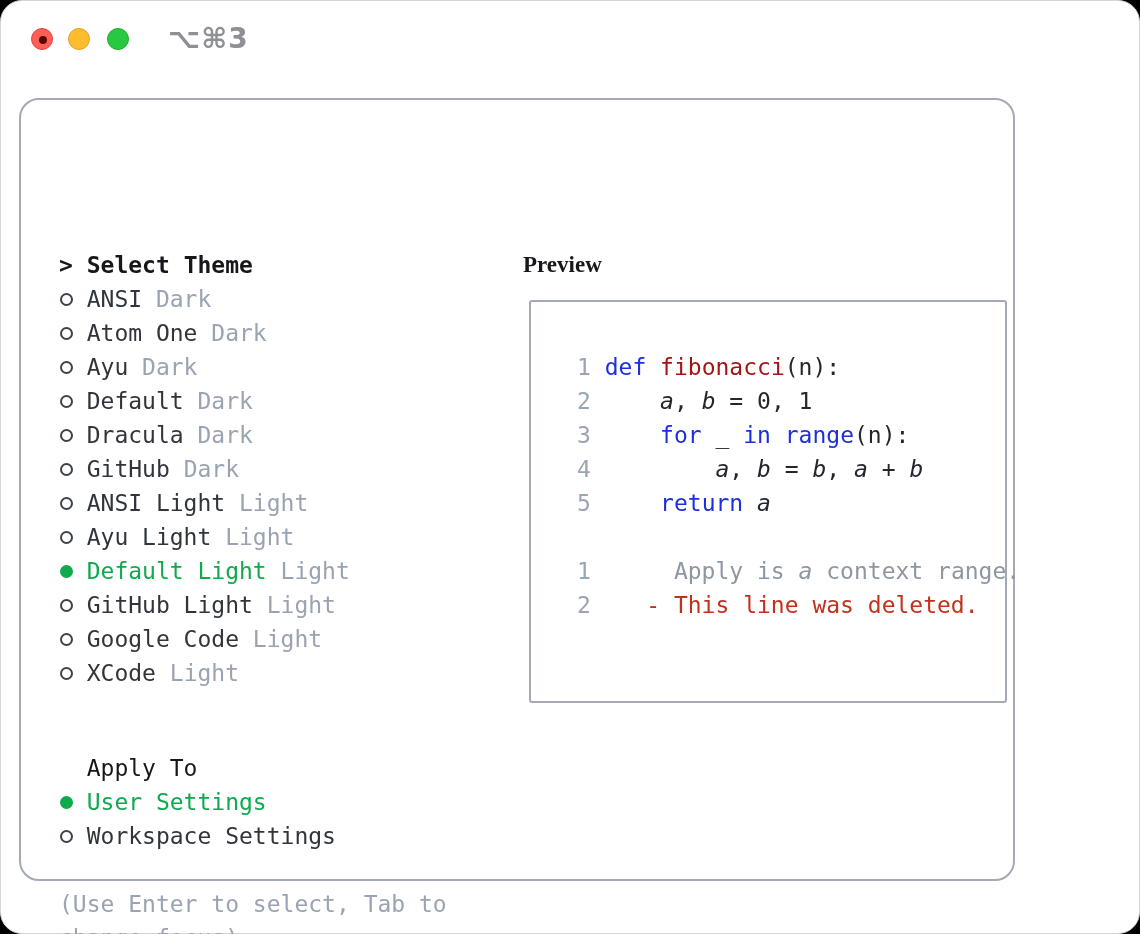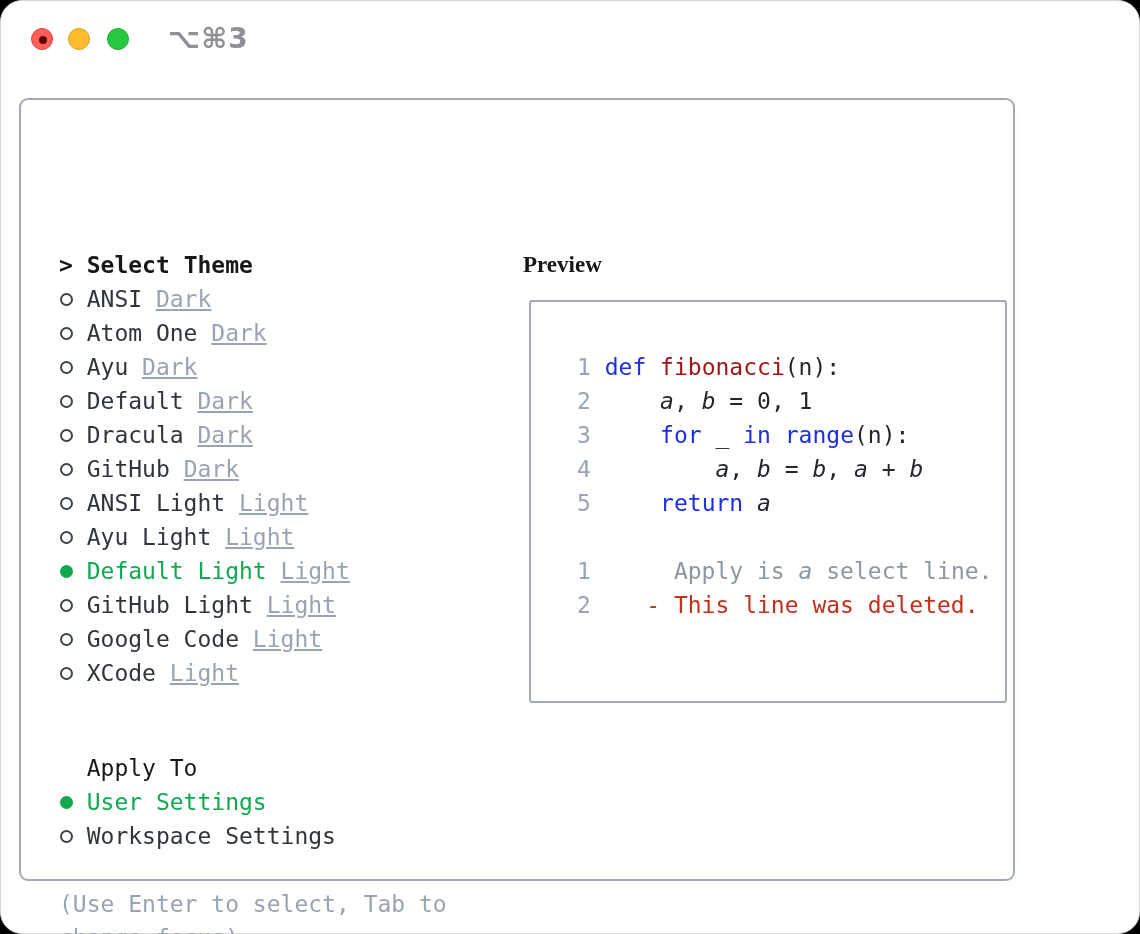--- a/index.html
+++ b/index.html
@@ -25,37 +25,37 @@
     background:#5c0704;
   }
   .window-title{
     position:absolute;left:167px;top:22px;height:32px;line-height:32px;
     font-family:"DejaVu Sans","Liberation Sans",sans-serif;
     font-size:28px;font-weight:600;color:#8f9095;letter-spacing:1px;
   }
   
   .panel{
     position:absolute;left:18px;top:97px;width:996px;height:783px;
-    box-sizing:border-box;border:2px solid var(--border-gray);border-radius:9px;
+    box-sizing:border-box;border:2px solid var(--border-gray);border-radius:20px;
     background:#fff;
   }
   .row34{height:34px;line-height:34px;font-size:23px;}
   
   .left-col{position:absolute;left:38px;top:148px;width:440px;}
   .select-title{font-weight:bold;color:#15171a;white-space:pre;}
   .select-title .title-text{margin-left:0.602em;}
   .theme-item,.apply-item{display:flex;align-items:center;height:34px;font-size:23px;line-height:34px;cursor:default;}
   .radio{
     width:13px;height:13px;border-radius:50%;box-sizing:border-box;
     border:2px solid #3d434b;margin-left:1px;margin-right:13.7px;flex:0 0 auto;
   }
   .radio.sel{background:var(--selected-green);border-color:var(--selected-green);}
   .item-name{color:#30353c;white-space:pre;}
   .item-name.sel{color:var(--selected-green);}
-  .item-variant{color:var(--muted-gray);margin-left:0.602em;white-space:pre;text-decoration:underline;}
+  .item-variant{color:var(--muted-gray);margin-left:0.602em;white-space:pre;}
   .spacer{height:34px;}
   .apply-title{padding-left:27.7px;color:#15171a;margin-top:27px;}
   .apply-label{color:#30353c;white-space:pre;}
   .apply-label.sel{color:var(--selected-green);}
   .hint{color:var(--muted-gray);white-space:pre-line;}
   
   .preview-title{
     position:absolute;left:502px;top:148px;height:34px;line-height:34px;
     font-size:23px;font-weight:bold;color:#15171a;font-family:Liberation Serif, serif;
   }
@@ -180,19 +180,19 @@
     <div class="preview-title">Preview</div>
 
     <div class="preview-box">
       <div class="lines" id="preview-lines">
           <div class="pline"><span class="ln">1</span><span class="c-p"> </span><span class="c-k">def</span><span class="c-p"> </span><span class="c-f">fibonacci</span><span class="c-p">(n):</span></div>
           <div class="pline"><span class="ln">2</span><span class="c-p">     </span><span class="c-v">a</span><span class="c-p">, </span><span class="c-v">b</span><span class="c-p"> = 0, 1</span></div>
           <div class="pline"><span class="ln">3</span><span class="c-p">     </span><span class="c-k">for</span><span class="c-p"> _ </span><span class="c-k">in</span><span class="c-p"> </span><span class="c-k">range</span><span class="c-p">(n):</span></div>
           <div class="pline"><span class="ln">4</span><span class="c-p">         </span><span class="c-v">a</span><span class="c-p">, </span><span class="c-v">b</span><span class="c-p"> = </span><span class="c-v">b</span><span class="c-p">, </span><span class="c-v">a</span><span class="c-p"> + </span><span class="c-v">b</span></div>
           <div class="pline"><span class="ln">5</span><span class="c-p">     </span><span class="c-k">return</span><span class="c-p"> </span><span class="c-v">a</span></div>
           <div class="pline"><span class="ln"></span></div>
-          <div class="pline"><span class="ln">1</span><span class="c-ctx">      Apply is </span><span class="c-ctxv">a</span><span class="c-ctx"> select line.</span></div>
+          <div class="pline"><span class="ln">1</span><span class="c-ctx">      Apply is </span><span class="c-ctxv">a</span><span class="c-ctx"> context range.</span></div>
           <div class="pline"><span class="ln">2</span><span class="c-p">    </span><span class="c-del">- This line was deleted.</span></div>
         </div>
     </div>
 
   </div>
 </div>
 
 </body></html>

